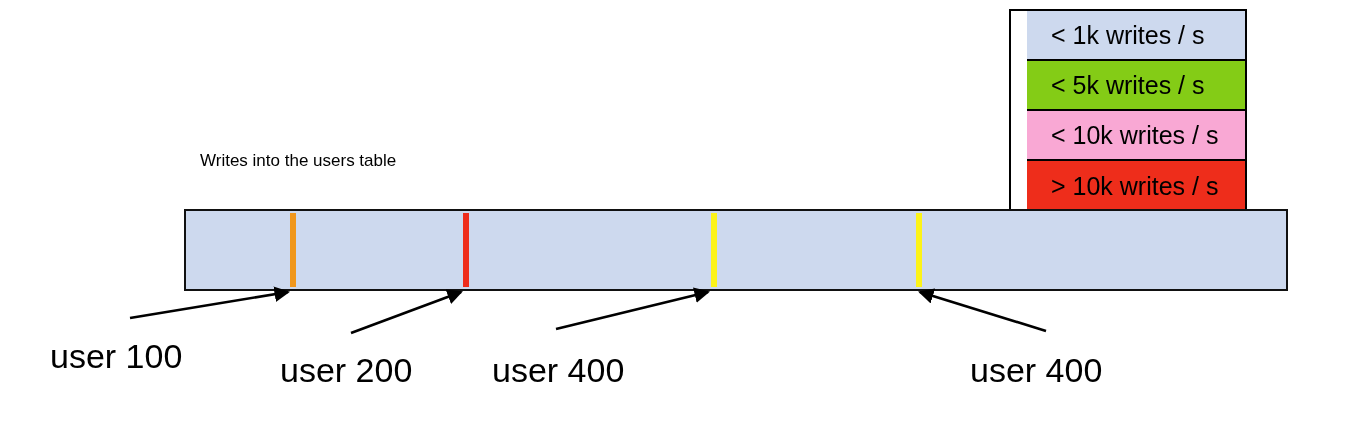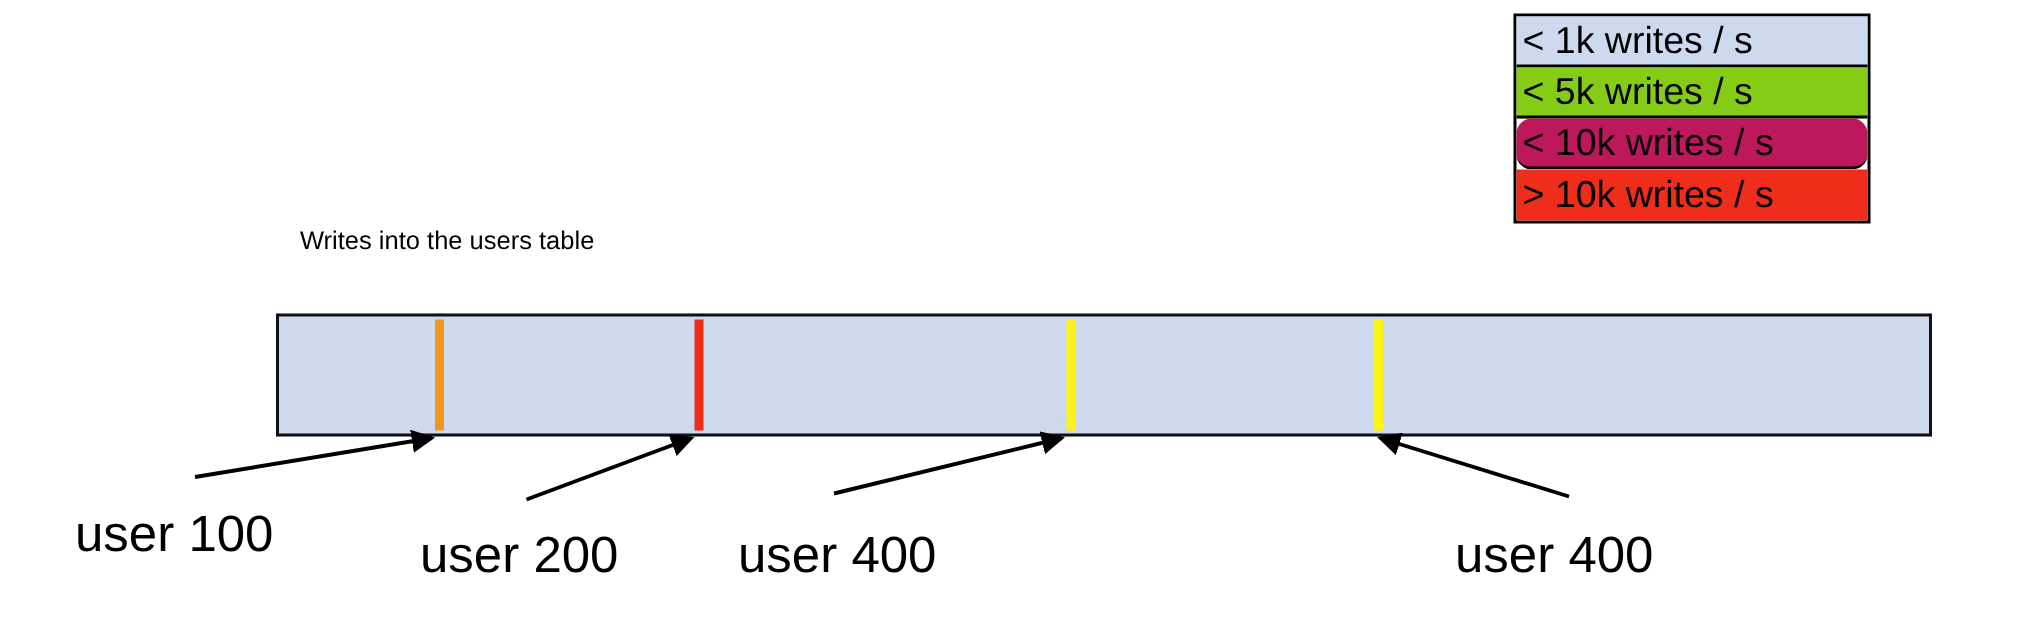--- a/index.html
+++ b/index.html
@@ -20,30 +20,31 @@
   
   #legend {
     position: absolute;
     left: 1009px;
     top: 9px;
     width: 238px;
     border: 2px solid #000000;
     box-sizing: border-box;
   }
   .legend-row {
-    height: 34px;
+    height: 50px;
     box-sizing: border-box;
     display: flex;
     align-items: center;
-    padding-left: 4px;
+    padding-left: 24px;
     border-bottom: 2px solid #000000;
     font-size: 25px;
     letter-spacing: 0px;
     line-height: 1;
     white-space: nowrap;
+    margin-left: 16px;
   }
   .legend-row:last-child { border-bottom: none; }
   .legend-label { display: block; }
 
   
   #caption {
     position: absolute;
     left: 200px;
     top: 152px;
     font-size: 17px;
@@ -91,21 +92,21 @@
 </head>
 <body>
 
 <div id="legend">
     <div class="legend-row" style="background: rgb(205, 217, 238);">
       <span class="legend-label">&lt; 1k writes / s</span>
     </div>
     <div class="legend-row" style="background: #84cc16;">
       <span class="legend-label">&lt; 5k writes / s</span>
     </div>
-    <div class="legend-row" style="background: #be185d; border-radius: 10px;">
+    <div class="legend-row" style="background: #f9a8d4;">
       <span class="legend-label">&lt; 10k writes / s</span>
     </div>
     <div class="legend-row" style="background: rgb(238, 45, 27);">
       <span class="legend-label">&gt; 10k writes / s</span>
     </div>
   </div>
 
 <div id="caption">Writes into the users table</div>
 
 <div id="bar-wrap">

